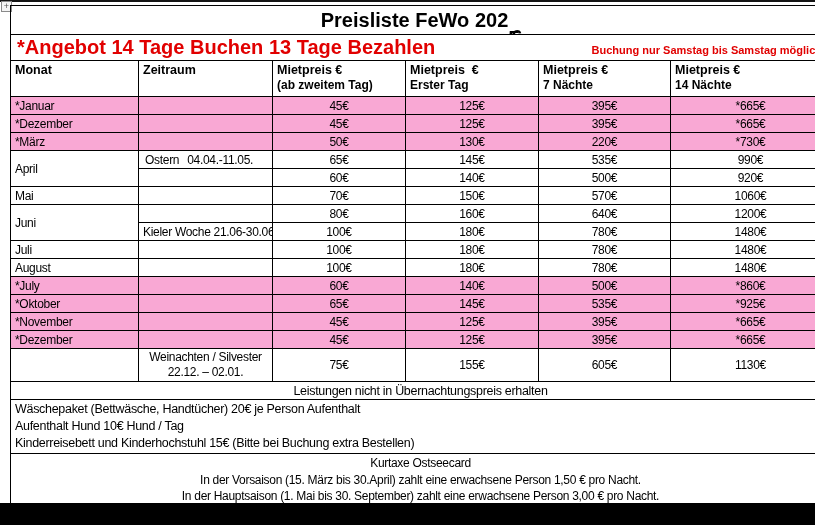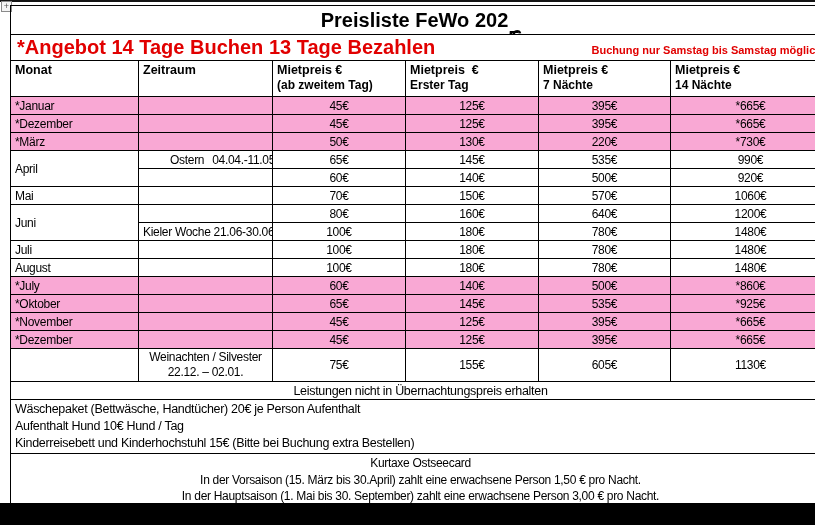--- a/index.html
+++ b/index.html
@@ -41,21 +41,21 @@
     font-size:12.5px;font-weight:bold;padding-top:2px;
     white-space:pre-wrap;line-height:1.2;
   }
   .h-sub{display:block;font-weight:bold;font-size:12px;}
   .h-sub.bold{font-weight:bold;}
   tbody.rows td{height:15px;font-size:12px;letter-spacing:-0.3px;}
   tbody.rows tr.shaded td{background:#f9a8d4;}
   td.c-monat{text-align:left;}
   td.c-price{text-align:center;}
   td.c-zeit{font-size:11px;letter-spacing:-0.2px;}
-  td.c-zeit .zlabel{padding-left:2px;margin-left:25px;}
+  td.c-zeit .zlabel{padding-left:2px;}
   td.c-zeit .zdates{margin-left:8px;}
   td.c-zeit.center{text-align:center;}
   td.c-zeit.twolines{white-space:normal;line-height:1.25;padding:1px 2px;}
   tr.xmas-row td{height:28px;}
   tr.full-center td{height:15px;text-align:center;font-size:12.5px;letter-spacing:-0.3px;}
   tr.notes-row td{height:48px;font-size:12.5px;letter-spacing:-0.3px;vertical-align:middle;}
   tr.notes-row .note-line{line-height:17px;text-align:left;}
   tr.kurtaxe-row td{height:64px;text-align:center;font-size:12px;letter-spacing:-0.3px;}
   tr.kurtaxe-row .k-line{line-height:16.5px;}
   .bottom-bar{position:absolute;left:0;top:503px;width:815px;height:22px;background:#000;}

